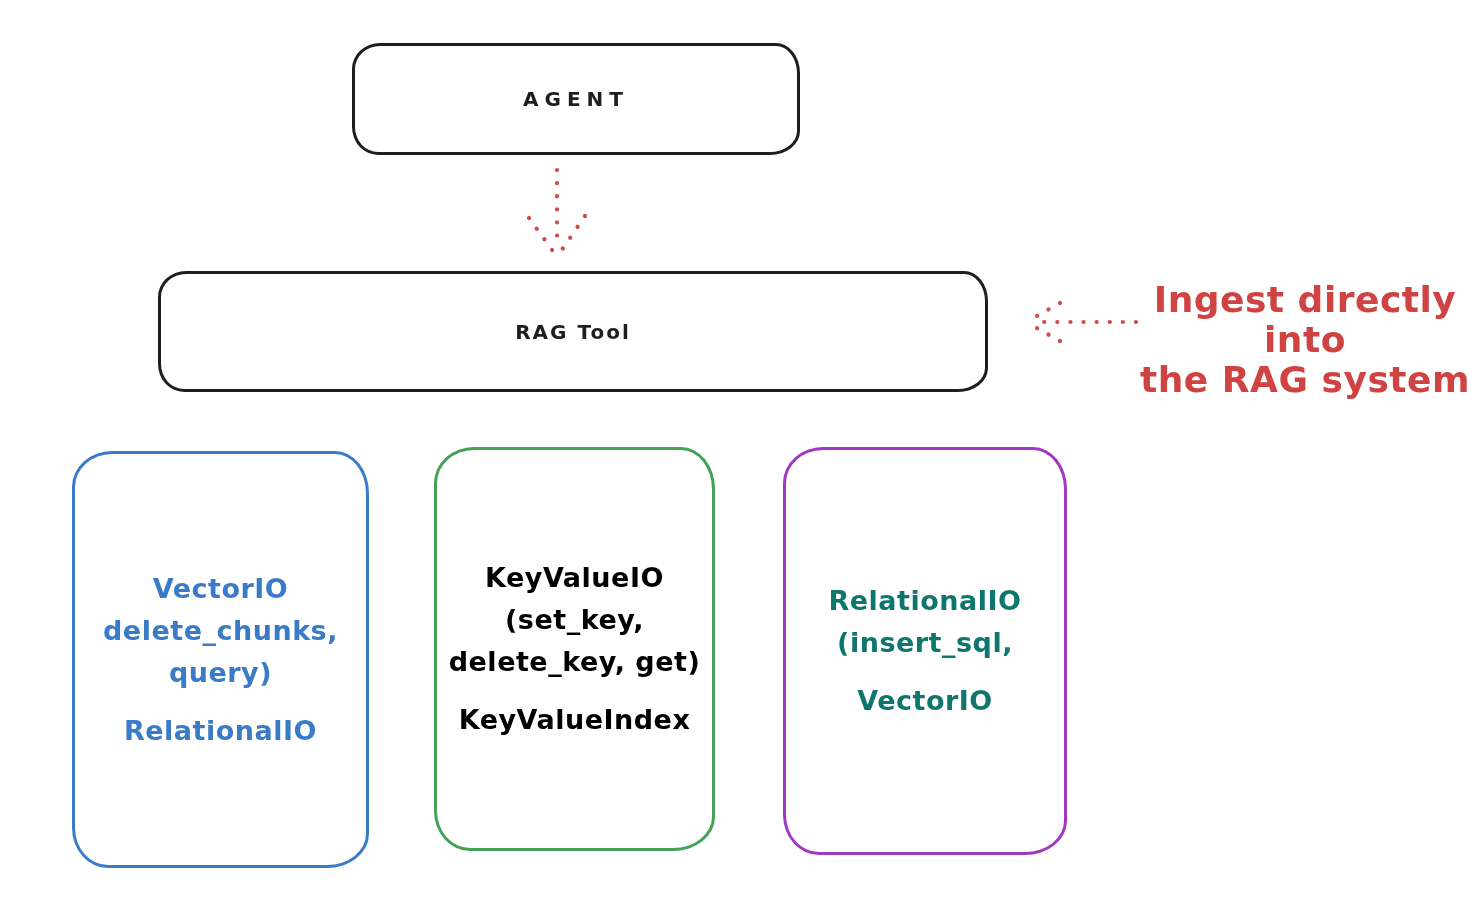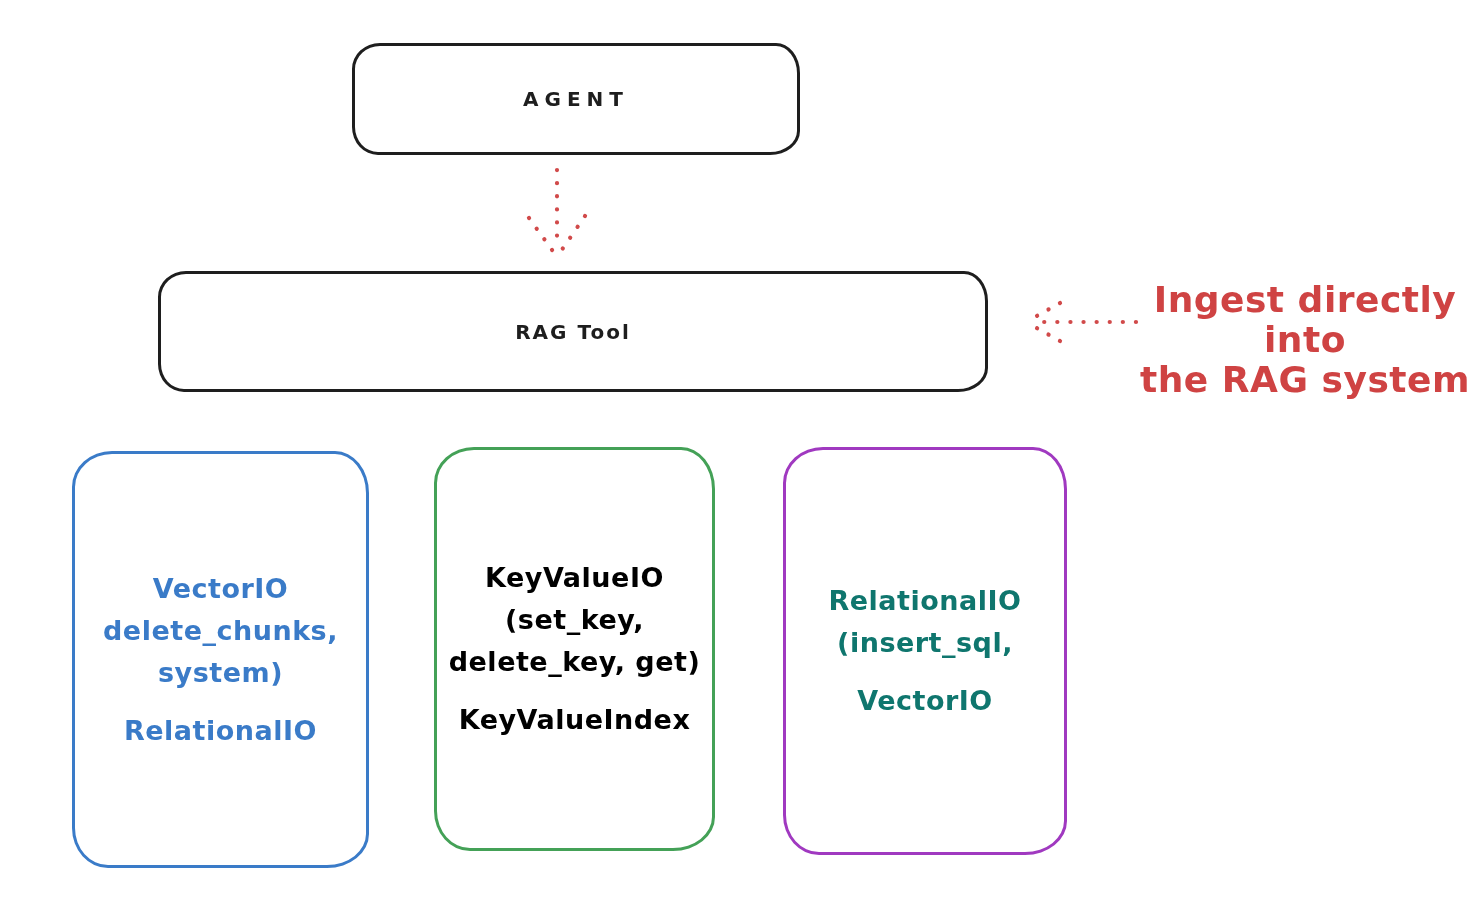--- a/index.html
+++ b/index.html
@@ -110,21 +110,21 @@
   </svg>
 
   <div class="annotation">
     <div>Ingest directly into</div>
     <div>the RAG system</div>
   </div>
 
   <div class="store store-vector">
     <div>VectorIO</div>
     <div>delete_chunks,</div>
-    <div>system)</div>
+    <div>query)</div>
     <div class="footer">RelationalIO</div>
   </div>
 
   <div class="store store-keyvalue">
     <div>KeyValueIO</div>
     <div>(set_key,</div>
     <div>delete_key, get)</div>
     <div class="footer">KeyValueIndex</div>
   </div>
 

